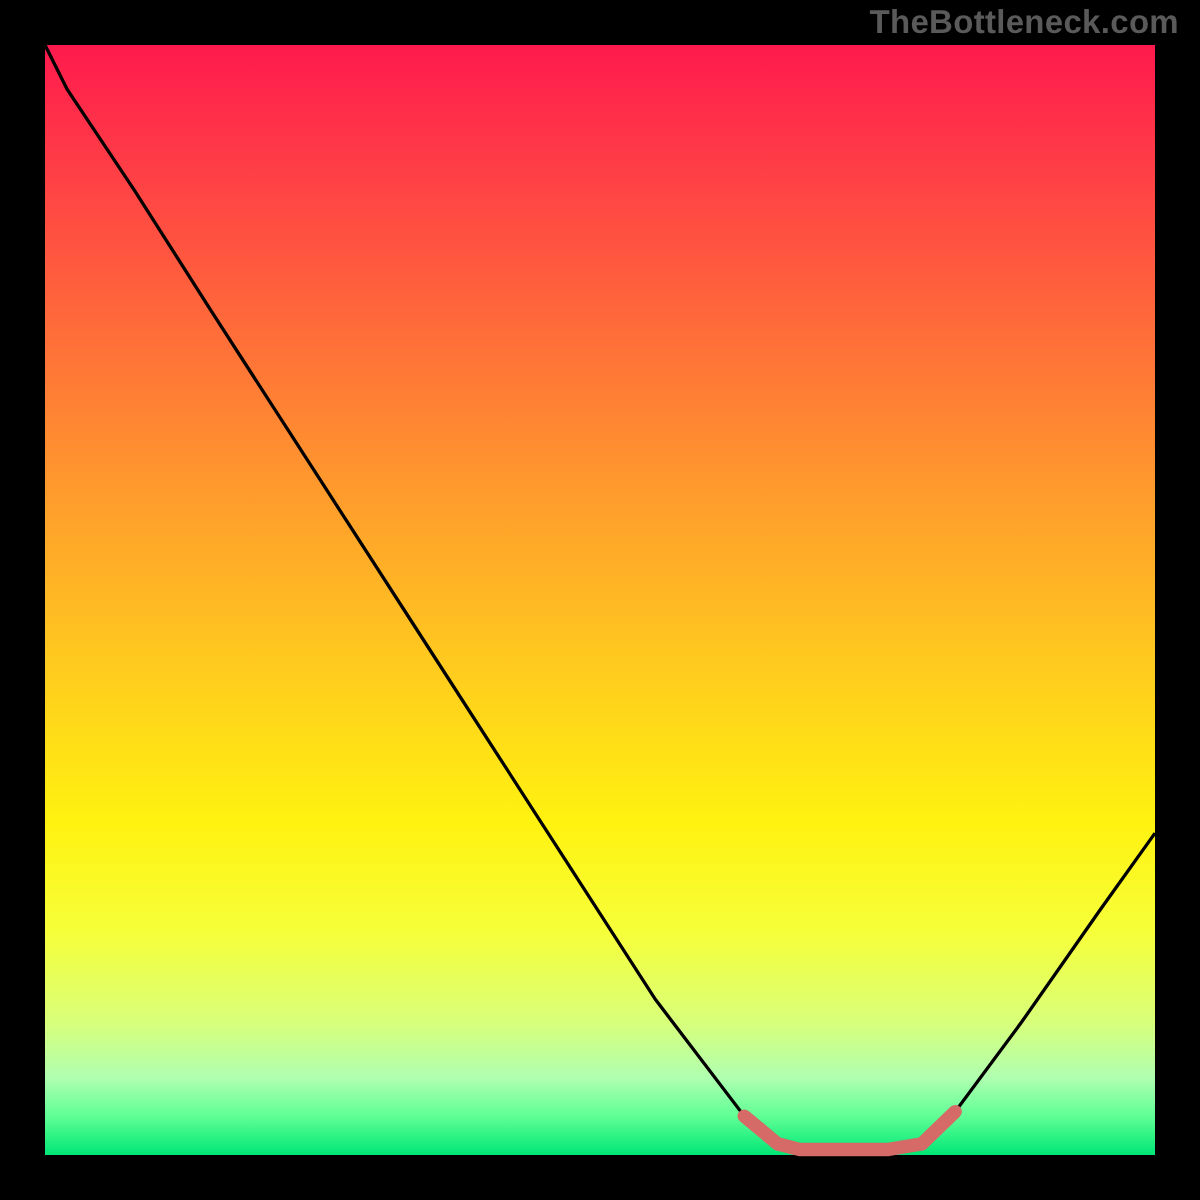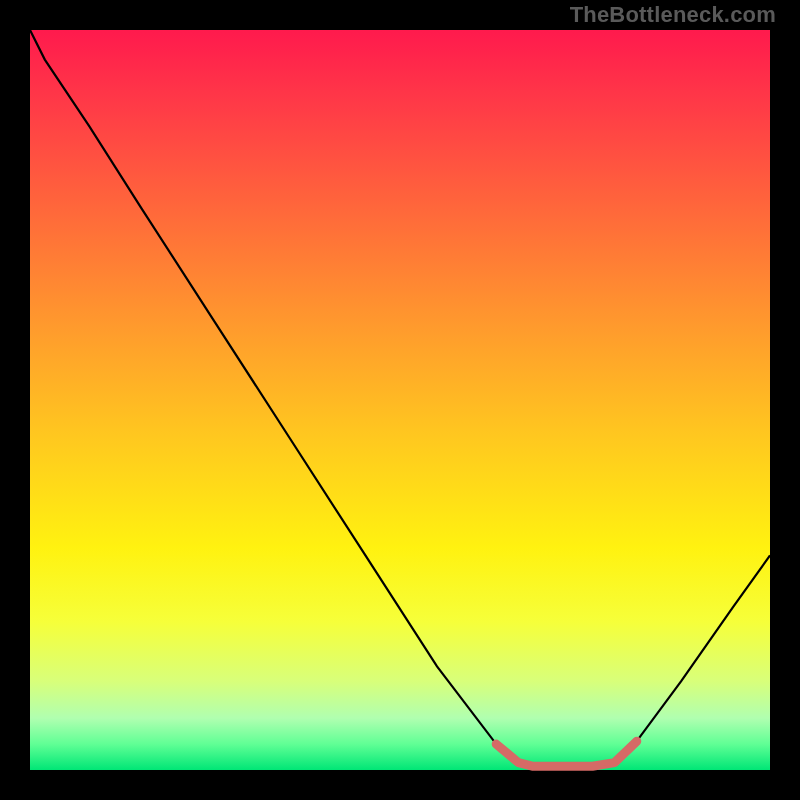--- a/index.html
+++ b/index.html
@@ -11,21 +11,21 @@
     overflow: hidden;
   }
   .container {
     position: relative;
     width: 800px;
     height: 800px;
   }
   .watermark {
     position: absolute;
     top: 2px;
-    right: 24px;
+    right: 14px;
     color: #5a5a5a;
     font-family: Arial, Helvetica, sans-serif;
     font-size: 22px;
     font-weight: 600;
     letter-spacing: 0.2px;
     z-index: 10;
   }
   svg {
     display: block;
   }

